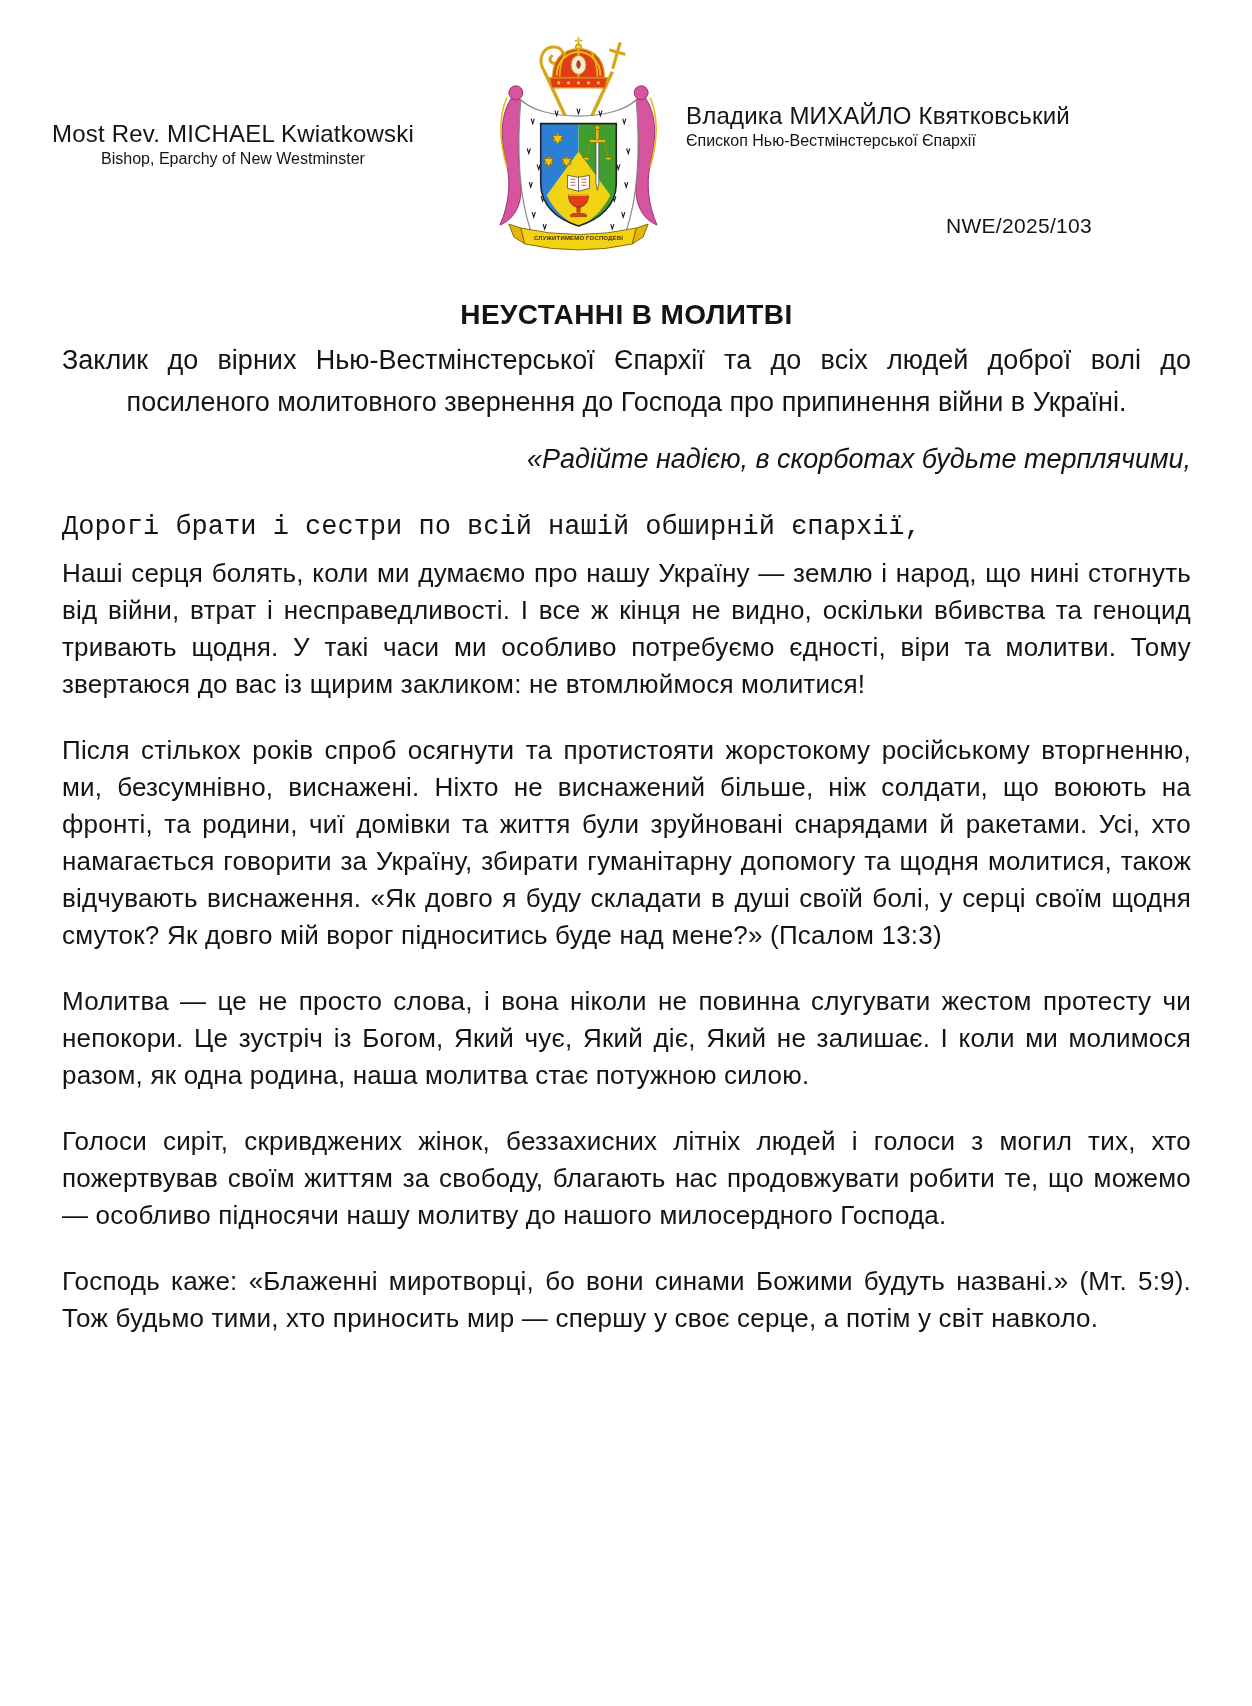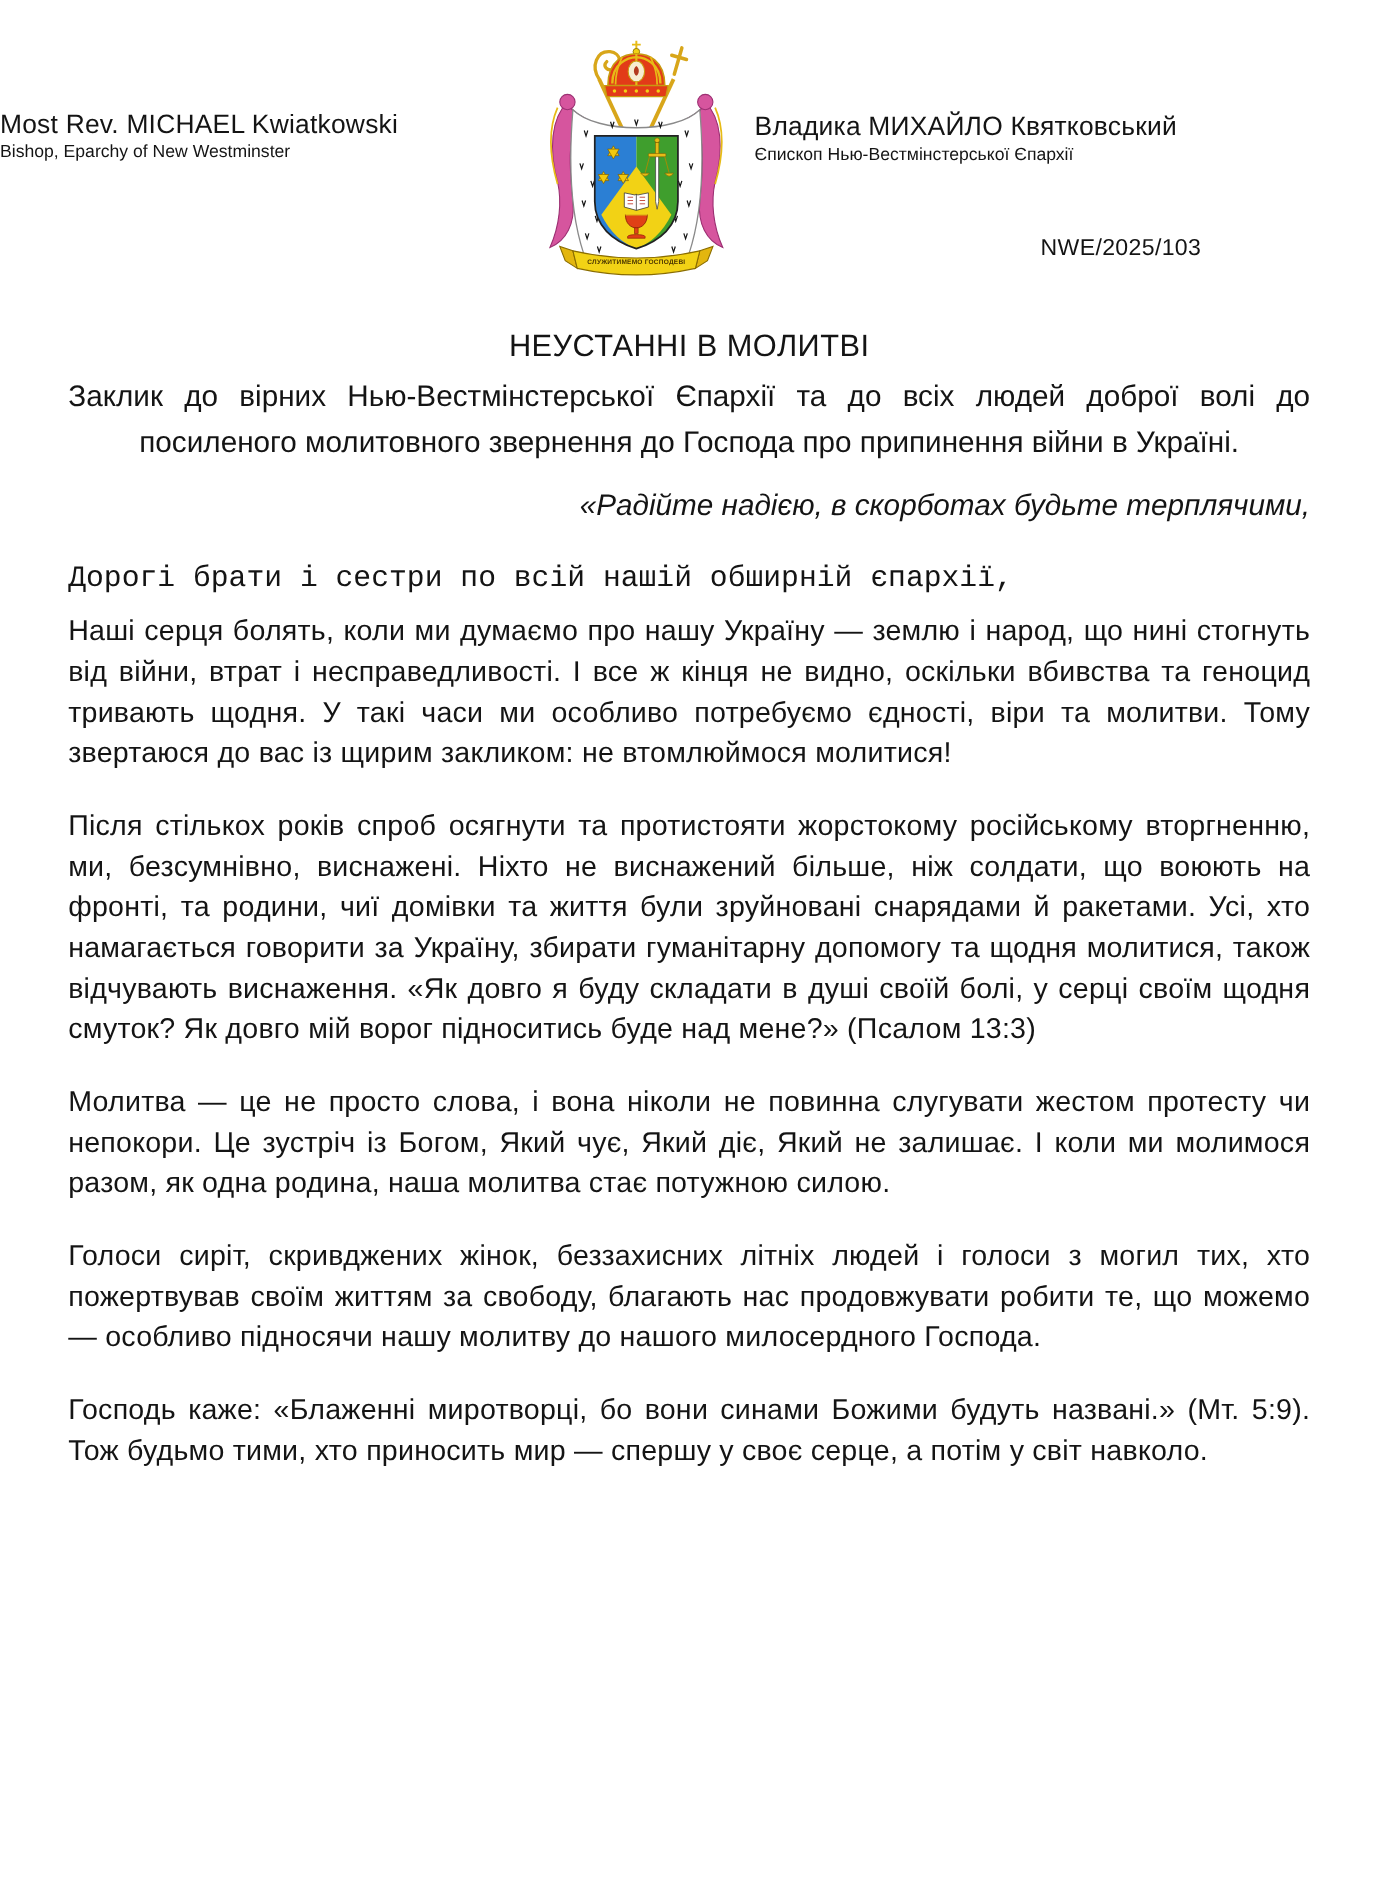--- a/index.html
+++ b/index.html
@@ -9,22 +9,22 @@
     position:relative;
     width:1252px; height:1706px;
     margin:0 auto;
     background:#ffffff;
     color:#141414;
     font-family:"Liberation Sans", sans-serif;
     overflow:hidden;
   }
   
   .lh-left{
-    position:absolute; top:98px; left:0; width:466px;
-    text-align:left; line-height:1.3;
+    position:absolute; top:118px; left:0; width:466px;
+    text-align:center; line-height:1.3;
   }
   .lh-right{
     position:absolute; top:100px; left:686px; width:480px;
     text-align:left; line-height:1.3;
   }
   .lh-name{ font-size:24px; letter-spacing:.2px; }
   .lh-sub{ font-size:16px; }
   .crest{
     position:absolute; top:34px; left:487px;
     width:184px; height:218px;
@@ -32,21 +32,21 @@
   .crest svg{ width:100%; height:100%; display:block; }
   .ref{
     position:absolute; top:214px; right:160px;
     font-size:21px; letter-spacing:.3px;
   }
   
   .letter-body{
     position:absolute; top:299px; left:62px; right:61px;
   }
   .doc-title{
-    text-align:center; font-size:28px; font-weight:normal;
+    text-align:center; font-size:28px; font-weight:bold;
     letter-spacing:.4px; margin-bottom:8px;
   }
   .doc-subtitle{
     font-size:27px; line-height:42px;
     text-align:justify; text-align-last:center;
     margin-bottom:16px;
   }
   .doc-quote{
     font-style:italic; text-align:right;
     font-size:27px; line-height:41px;

